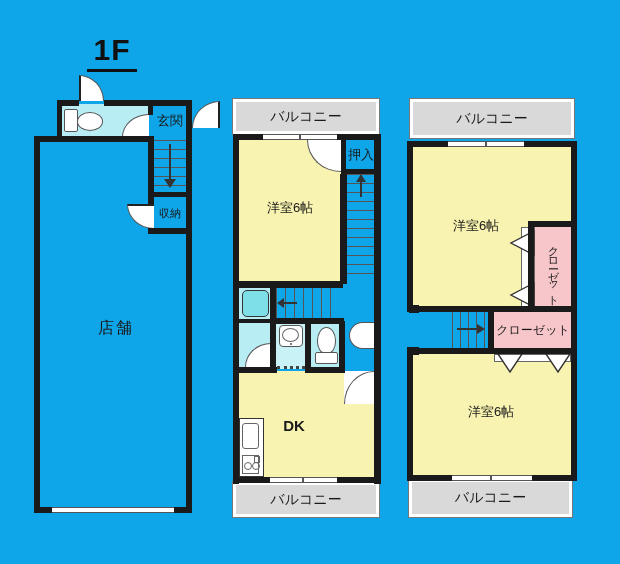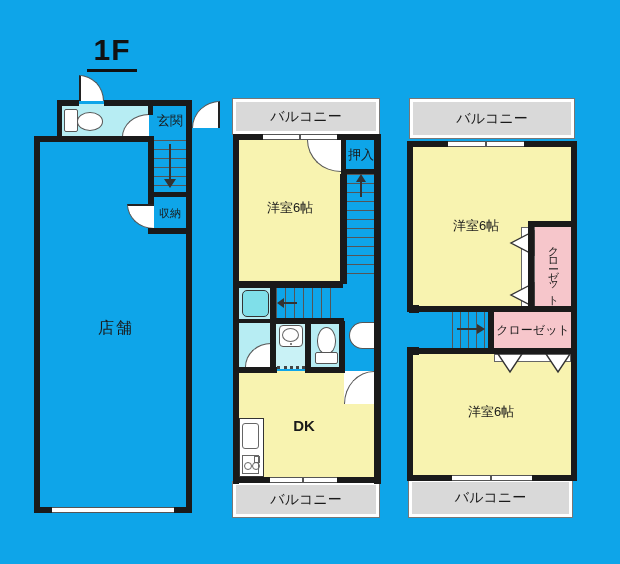--- a/index.html
+++ b/index.html
@@ -133,21 +133,21 @@
     <div class="w" style="left:270px;top:287px;width:6px;height:84px;"></div>
     <div class="w" style="left:270px;top:318px;width:74px;height:6px;"></div>
     <div class="w" style="left:305px;top:323px;width:6px;height:46px;"></div>
     <div class="w" style="left:339px;top:321px;width:6px;height:50px;"></div>
     <div class="w" style="left:233px;top:367px;width:44px;height:6px;"></div>
     <div class="w" style="left:305px;top:367px;width:40px;height:6px;"></div>
     <div class="w" style="left:239px;top:319px;width:32px;height:4px;"></div>
 
     <div class="lbl" style="left:258px;top:199px;width:64px;height:18px;font-size:13px;">洋室6帖</div>
     <div class="lbl" style="left:345px;top:147px;width:32px;height:16px;font-size:13px;">押入</div>
-    <div class="lbl" style="left:286px;top:416px;width:36px;height:18px;font-size:15px;font-weight:600;">DK</div>
+    <div class="lbl" style="left:276px;top:416px;width:36px;height:18px;font-size:15px;font-weight:600;">DK</div>
   </div>
 
   <div>
 
     <div class="balcony" style="left:409px;top:98px;width:166px;height:41px;">
       <div class="fill"></div>
       <div class="lbl">バルコニー</div>
     </div>
     <div class="balcony" style="left:408px;top:478px;width:165px;height:40px;">
       <div class="fill"></div>

